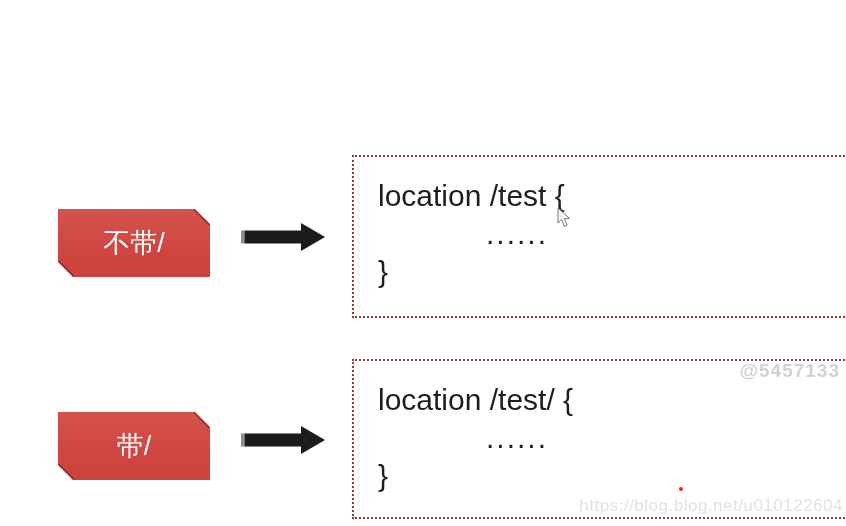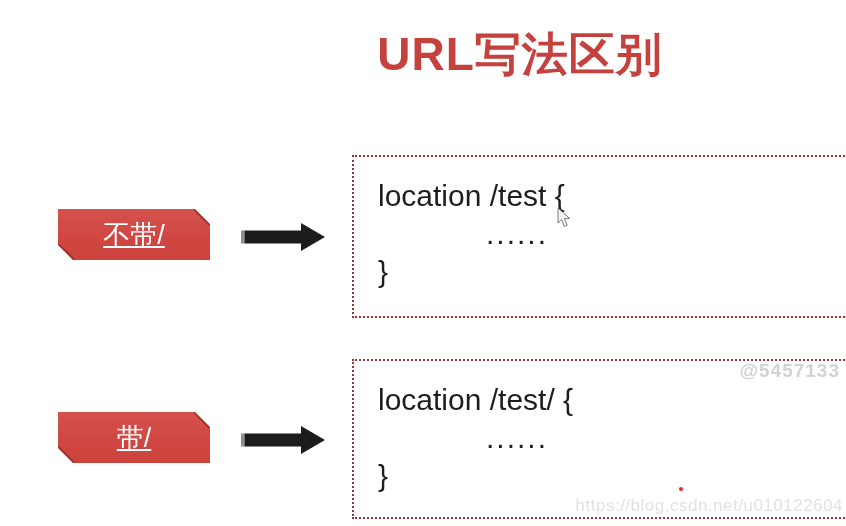--- a/index.html
+++ b/index.html
@@ -24,31 +24,30 @@
     font-size: 46px;
     font-weight: 700;
     letter-spacing: 1px;
     color: #c5413e;
   }
   
   .tag {
     position: absolute;
     left: 58px;
     width: 152px;
-    height: 51px;
+    height: 68px;
     background: linear-gradient(180deg, #d5524c 0%, #cf4641 60%, #cc423d 100%);
     clip-path: polygon(0 0, calc(100% - 15px) 0, 100% 15px, 100% 100%, 15px 100%, 0 calc(100% - 15px));
     display: flex;
     align-items: center;
     justify-content: center;
     color: #ffffff;
     font-size: 27px;
     font-weight: 400;
     filter: drop-shadow(1px 2px 2px rgba(0,0,0,0.18));
-    text-decoration: underline;
   }
   .tag::before, .tag::after {
     content: "";
     position: absolute;
     width: 16px;
     height: 16px;
     pointer-events: none;
   }
   .tag::before { 
     top: 0; right: 0;
@@ -117,21 +116,20 @@
     top: 207px;
     width: 15px;
     height: 22px;
   }
 </style>
 </head>
 <body>
 
 <div class="stage">
 
-  <div class="page-title">URL写法区别</div>
 
   <div class="tag tag-1">
     <span>不带/</span>
   </div>
 
   <svg class="arrow arrow-1" viewBox="0 0 85 32" aria-hidden="true">
     <rect x="0" y="9.5" width="3.5" height="13" fill="#8f8f8f"></rect>
     <rect x="3.5" y="9.5" width="57" height="13" fill="#1c1c1c"></rect>
     <polygon points="60,2 84,16 60,30" fill="#1c1c1c"></polygon>
   </svg>
@@ -156,16 +154,16 @@
     <polygon points="60,2 84,16 60,30" fill="#1c1c1c"></polygon>
   </svg>
 
   <div class="code-box box-2">
     <div>location /test/ {</div>
     <div class="code-line-indent">......</div>
     <div>}</div>
   </div>
 
   <div class="wm-id">@5457133</div>
-  <div class="wm-url">https://blog.csdn.net/u010122604</div>
+  <div class="wm-url">https://blog.blog.net/u010122604</div>
   <div class="laser-dot"></div>
 
 </div>
 
 </body></html>

